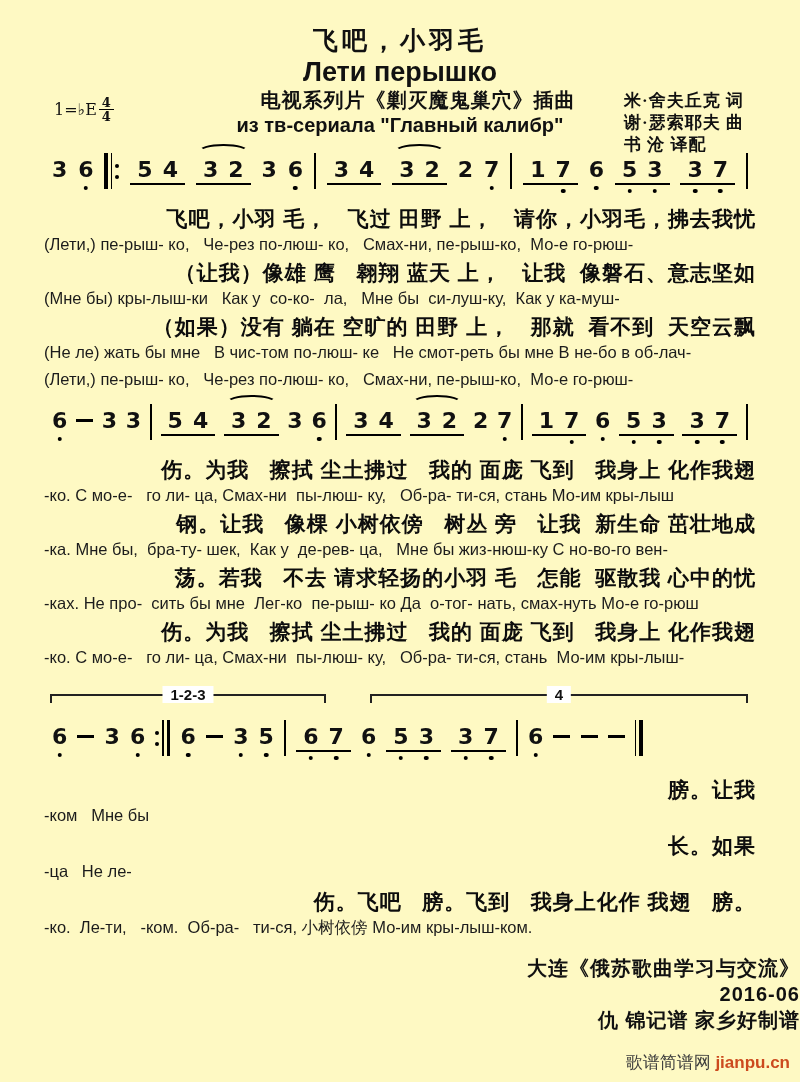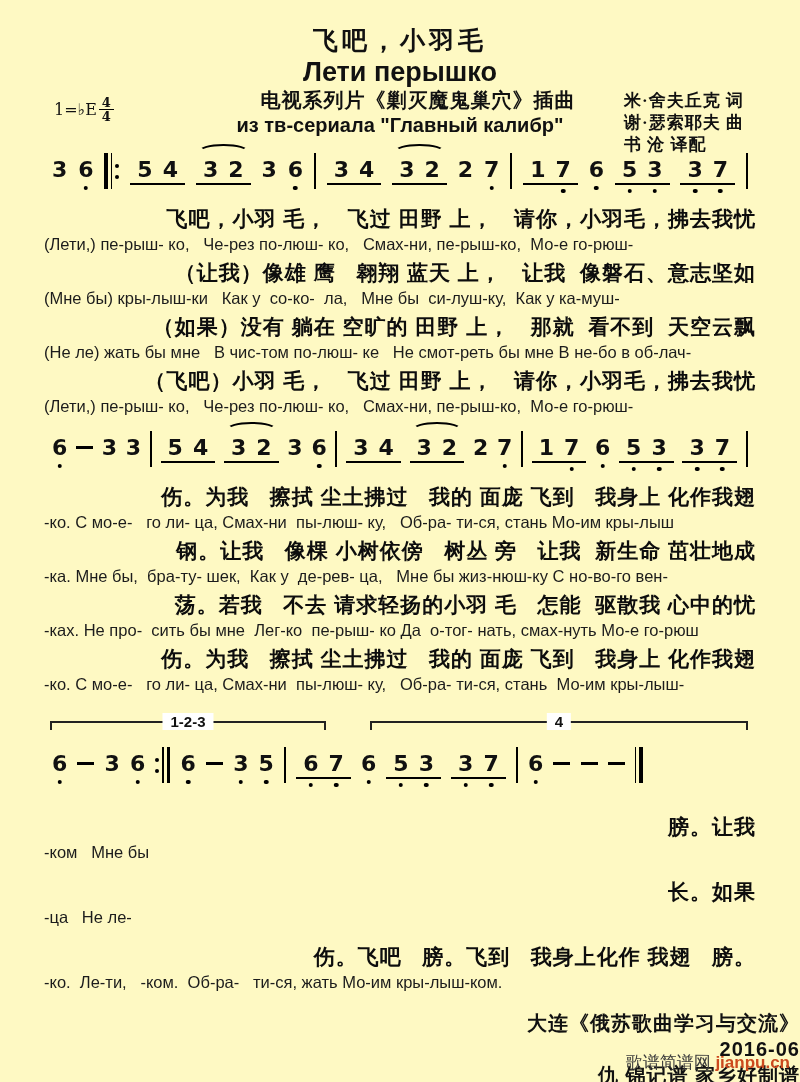--- a/index.html
+++ b/index.html
@@ -47,21 +47,21 @@
           background:#fff;padding:0 8px;font-size:15px;font-weight:700;line-height:17px;}
   .volta-1{left:50px;width:276px;}
   .volta-2{left:370px;width:378px;}
 
   
   .lyrics{padding:2px 0 0 0;}
   .lyr-cn{white-space:pre-wrap;font-size:21px;font-weight:600;line-height:27px;
           padding:0 44px;letter-spacing:1px;color:#0d0d0d;text-align:right;}
   .lyr-ru{white-space:pre-wrap;font-size:16.5px;font-weight:400;line-height:25px;
           padding:0 44px;color:#1c1c1c;margin-bottom:2px;}
-  .block3 .lyr-cn{margin-top:15px;line-height:26px;padding-left:23px;}
+  .block3 .lyr-cn{margin-top:5px;line-height:26px;padding-left:23px;}
   .block3 .lyr-ru{line-height:24px;margin-bottom:6px;}
 
   
   .footer{width:560px;margin:16px 0 0 240px;text-align:right;
           font-size:20px;font-weight:600;line-height:26px;letter-spacing:1px;}
   .watermark{position:absolute;right:10px;bottom:8px;font-size:17px;}
   .wm-cn{color:#3c3c3c;}
   .wm-site{font-weight:600;}
 </style>
 </head>
@@ -190,21 +190,20 @@
       <span class="bar"></span>
     </div>
 
   <div class="lyrics block1">
       <div class="lyr-cn">飞吧，小羽 毛，   飞过 田野 上，   请你，小羽毛，拂去我忧</div>
       <div class="lyr-ru">(Лети,) пе-рыш- ко,   Че-рез по-люш- ко,   Смах-ни, пе-рыш-ко,  Мо-е го-рюш-</div>
       <div class="lyr-cn">（让我）像雄 鹰   翱翔 蓝天 上，   让我  像磐石、意志坚如</div>
       <div class="lyr-ru">(Мне бы) кры-лыш-ки   Как у  со-ко-  ла,   Мне бы  си-луш-ку,  Как у ка-муш-</div>
       <div class="lyr-cn">（如果）没有 躺在 空旷的 田野 上，   那就  看不到  天空云飘</div>
       <div class="lyr-ru">(Не ле) жать бы мне   В чис-том по-люш- ке   Не смот-реть бы мне В не-бо в об-лач-</div>
-      <div class="lyr-cn">（飞吧）小羽 毛，   飞过 田野 上，   请你，小羽毛，拂去我忧</div>
       <div class="lyr-ru">(Лети,) пе-рыш- ко,   Че-рез по-люш- ко,   Смах-ни, пе-рыш-ко,  Мо-е го-рюш-</div>
     </div>
 
   <div class="music-line">
       <span class="note">
         <span class="digit">6</span>
         <span class="lodot"></span>
       </span>
       <span class="dash"></span>
       <span class="note">
@@ -402,21 +401,21 @@
         <span class="spacer" style="width: 95px;"></span>
       </div>
   </div>
 
   <div class="lyrics block3">
       <div class="lyr-cn">膀。让我</div>
       <div class="lyr-ru">-ком   Мне бы</div>
       <div class="lyr-cn">长。如果</div>
       <div class="lyr-ru">-ца   Не ле-</div>
       <div class="lyr-cn">伤。飞吧   膀。飞到   我身上化作 我翅   膀。</div>
-      <div class="lyr-ru">-ко.  Ле-ти,   -ком.  Об-ра-   ти-ся, жать Мо-им кры-лыш-ком.</div>
+      <div class="lyr-ru">-ко.  Ле-ти,   -ком.  Об-ра-   ти-ся, 小树依傍 Мо-им кры-лыш-ком.</div>
     </div>
 
   <div class="footer">
     <div>大连《俄苏歌曲学习与交流》</div>
     <div>2016-06</div>
     <div>仇 锦记谱 家乡好制谱</div>
   </div>
 
   <div class="watermark">
     <span class="wm-cn">歌谱简谱网</span>

